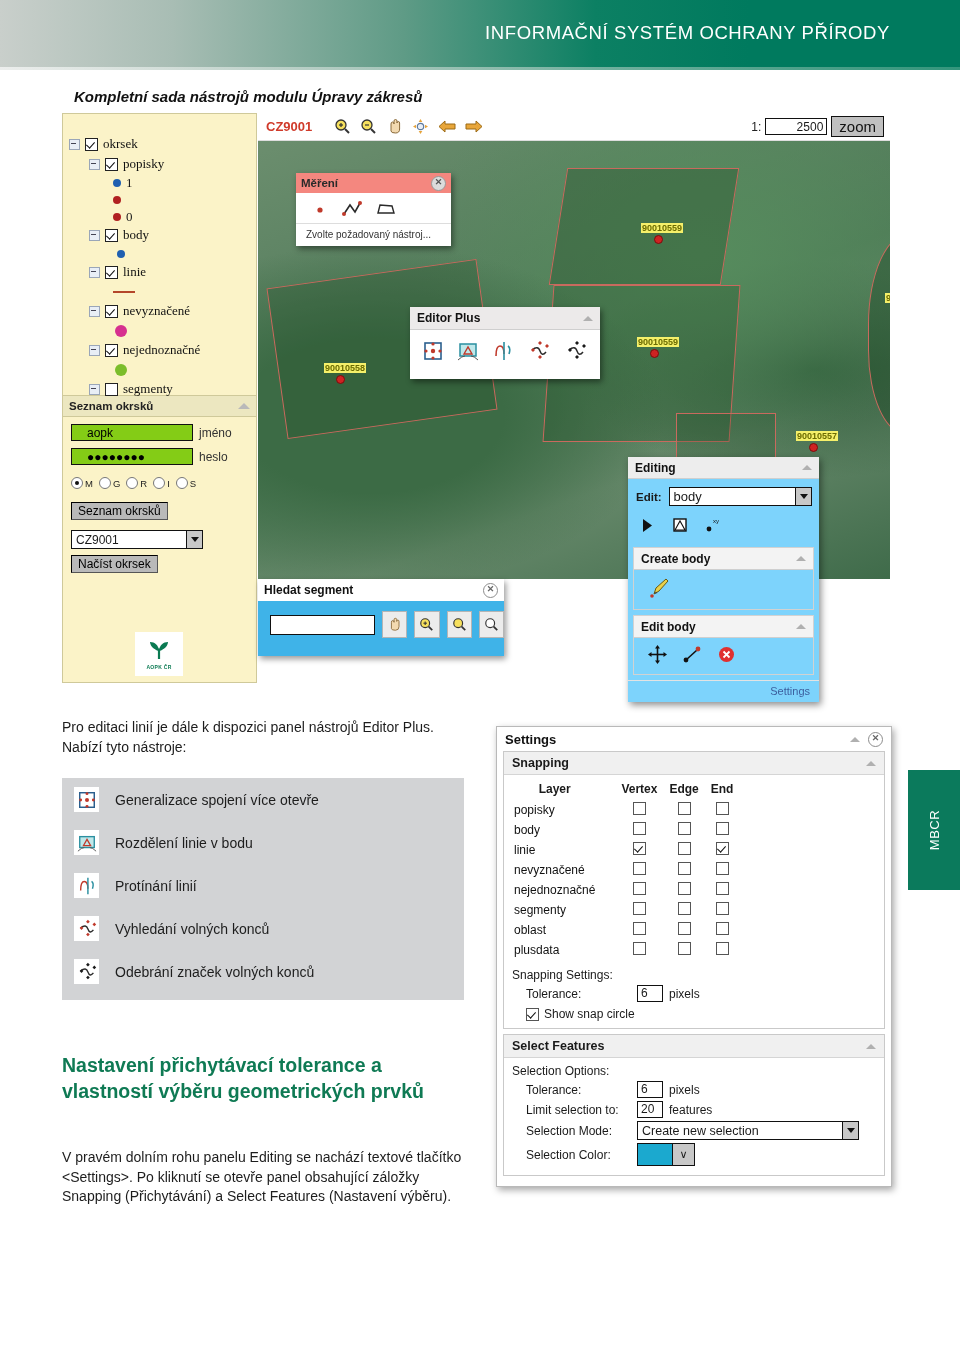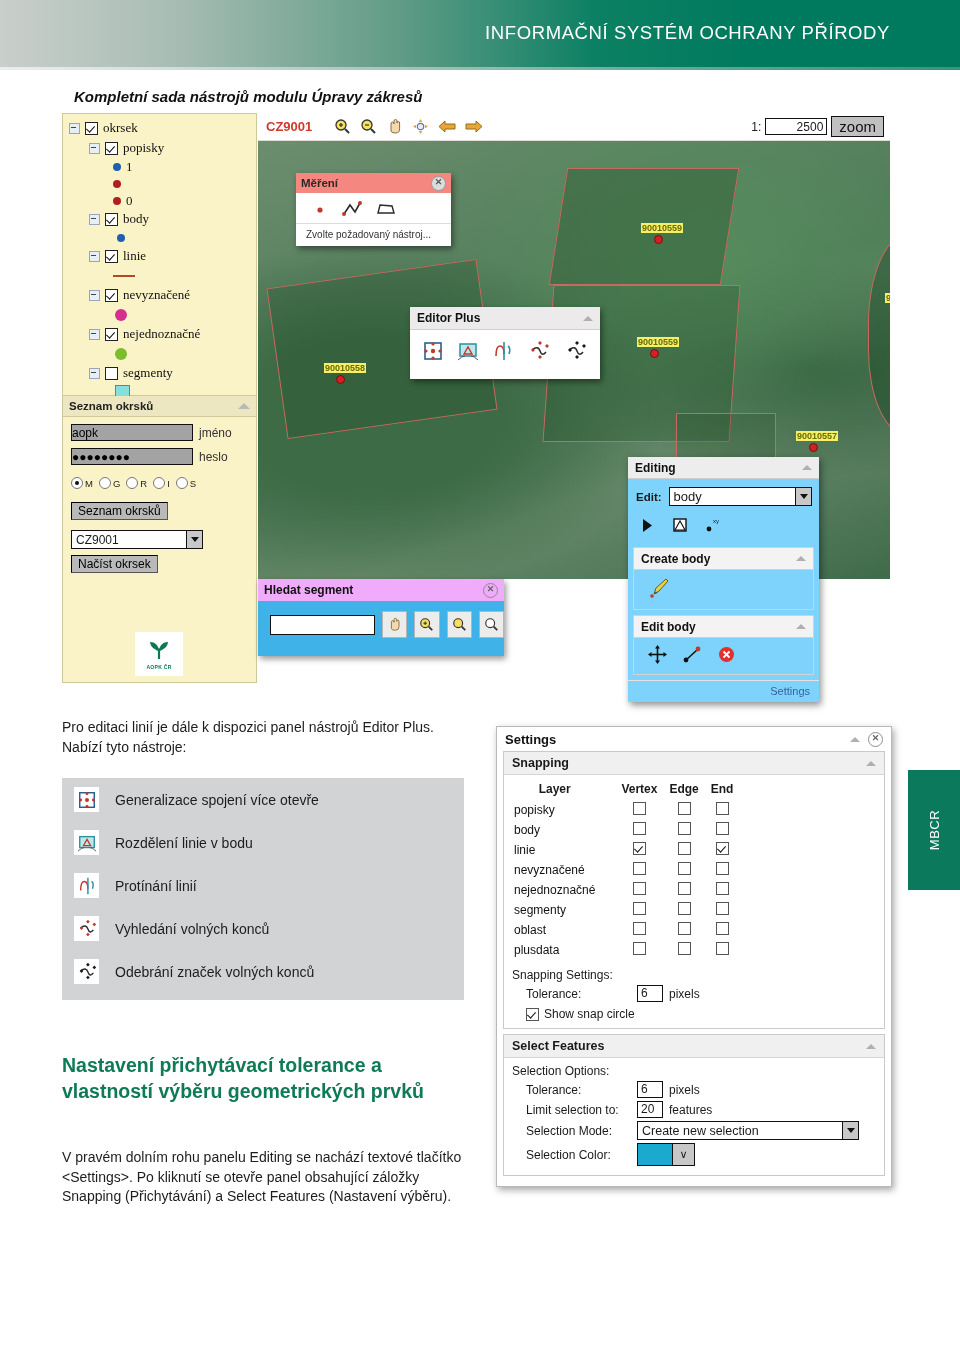--- a/index.html
+++ b/index.html
@@ -62,22 +62,22 @@
     background:#fbf3c8;border:1px solid #cfc99a;border-top:none;box-sizing:border-box;
   }
   .lp-title{
     height:20px;background:#ece7c0;border-bottom:1px solid #cfc99a;
     display:flex;align-items:center;justify-content:space-between;
     padding:0 6px;font-size:11.5px;font-weight:bold;color:#222;
   }
   .tri-up{width:0;height:0;border-left:6px solid transparent;border-right:6px solid transparent;border-bottom:6px solid #b9b9b9;}
   .lp-field{display:flex;align-items:center;margin:7px 0 0 8px;}
   .lp-field input{
-    width:122px;height:17px;border:1px solid #111;background:#a3a3a3;
-    font-size:12px;padding:0 0;box-sizing:border-box;font-family:"Liberation Sans",sans-serif;
+    width:122px;height:17px;border:1px solid #111;background:#84cc16;
+    font-size:12px;padding:0 15px;box-sizing:border-box;font-family:"Liberation Sans",sans-serif;
   }
   .lp-field .lbl{font-size:12px;margin-left:6px;color:#333;}
   .radios{display:flex;align-items:center;margin:12px 0 0 8px;gap:6px;}
   .radio{display:flex;align-items:center;gap:2px;font-size:9.5px;color:#222;}
   .rdo{width:10px;height:10px;border-radius:50%;border:1px solid #777;background:#fff;position:relative;display:inline-block;}
   .rdo.on:after{content:"";position:absolute;left:2.5px;top:2.5px;width:4px;height:4px;border-radius:50%;background:#111;}
   .btn3d{
     display:inline-block;background:#b9b9b9;border:1px solid #000;
     border-right-color:#555;border-bottom-color:#555;
     font-size:12px;padding:1px 6px;color:#000;font-family:"Liberation Sans",sans-serif;
@@ -132,21 +132,21 @@
     background:#eceaea;height:22px;display:flex;align-items:center;justify-content:space-between;
     padding:0 7px;font-size:12px;font-weight:bold;color:#111;border-bottom:1px solid #cfcfcf;
   }
   .editorplus .tools{display:flex;align-items:center;gap:13px;padding:9px 8px 16px 12px;}
   
   .hledat{
     position:absolute;left:196px;top:466px;width:246px;height:77px;background:#3fb3e8;
     box-shadow:2px 3px 6px rgba(0,0,0,.4);
   }
   .hledat .hd{
-    height:22px;background:#f0abfc;display:flex;align-items:center;justify-content:space-between;
+    height:22px;background:#ffffff;display:flex;align-items:center;justify-content:space-between;
     padding:0 6px;font-size:12px;font-weight:bold;color:#111;
   }
   .hledat .row{display:flex;align-items:center;gap:7px;padding:10px 0 0 12px;}
   .hledat input{width:105px;height:20px;border:1px solid #111;background:#fff;box-sizing:border-box;}
   .sqbtn{width:25px;height:25px;background:#ececec;border:1px solid #b5b5b5;display:flex;align-items:center;justify-content:center;}
   
   .editing{
     position:absolute;left:566px;top:344px;width:191px;background:#7dd3fc;
     box-shadow:2px 3px 7px rgba(0,0,0,.45);
   }
@@ -234,21 +234,21 @@
 <div class="top-band">
   <div class="band-title">INFORMAČNÍ SYSTÉM OCHRANY PŘÍRODY</div>
   <div class="band-underline"></div>
 </div>
 
 <div class="page-heading">Kompletní sada nástrojů modulu Úpravy zákresů</div>
 
 <div class="shot">
 
   <div class="tree-panel">
-    <div style="padding:4px 0 0 6px;">
+    <div style="padding:20px 0 0 6px;">
       <div class="tree-row" style="margin-left:0px;">
         <span class="exp"></span>
         <span class="cbx on"></span>
         <span>okrsek</span>
       </div>
       <div class="tree-row" style="margin-left:20px;">
         <span class="exp"></span>
         <span class="cbx on"></span>
         <span>popisky</span>
       </div>

